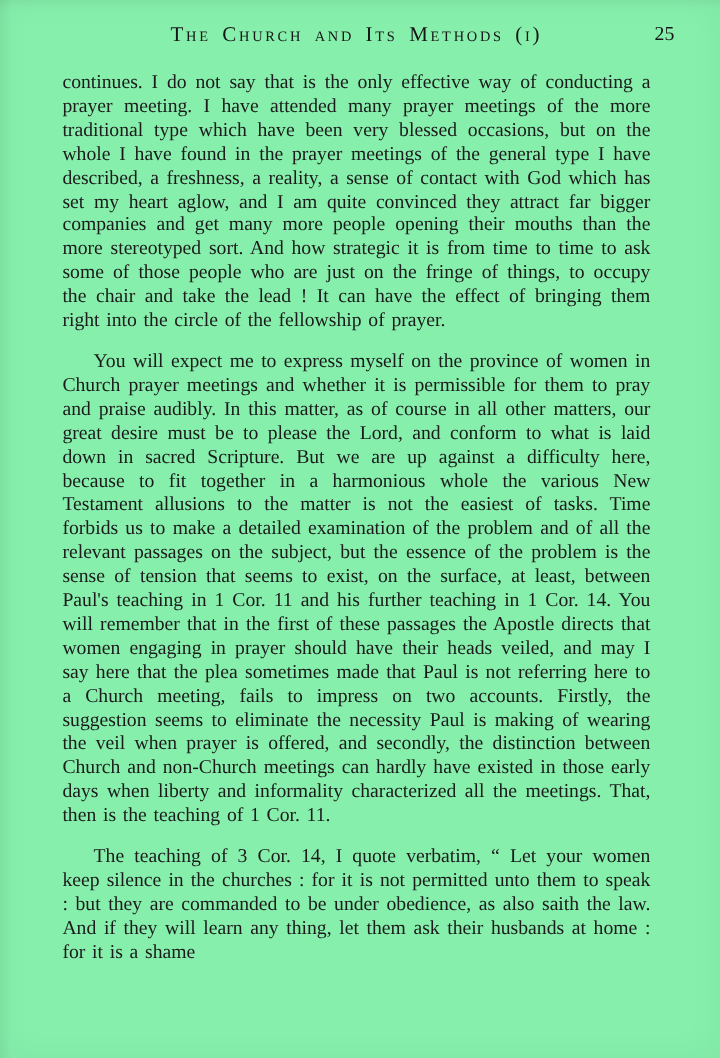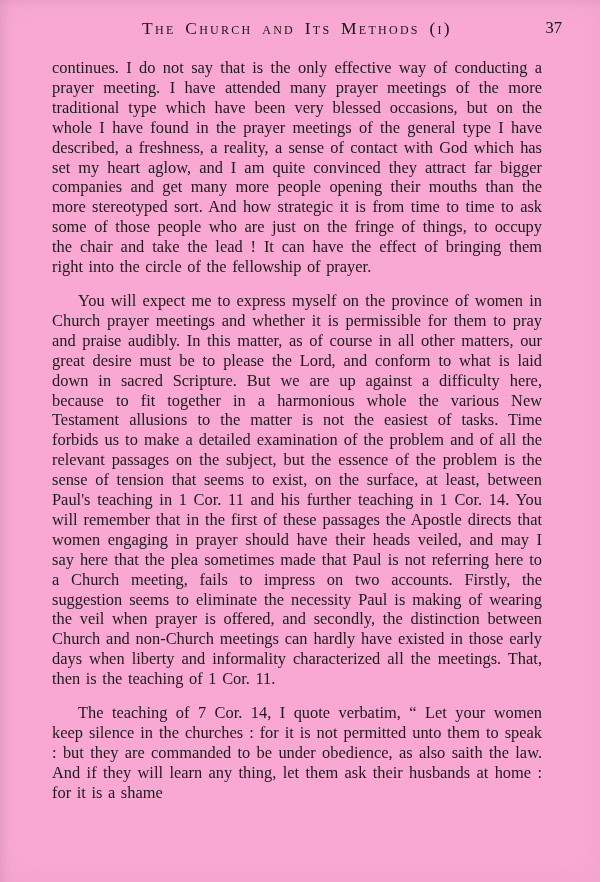--- a/index.html
+++ b/index.html
@@ -5,21 +5,21 @@
   html, body {
     margin: 0;
     padding: 0;
     background: #f4f4f2;
   }
   .page {
     position: relative;
     width: 600px;
     height: 882px;
     margin: 0 auto;
-    background: #f9a8d4;
+    background: #86efac;
     box-sizing: border-box;
     padding: 18px 44px 18px 38px;
     font-family: "Liberation Serif", "DejaVu Serif", serif;
     color: #1c1c1c;
     overflow: hidden;
     box-shadow: inset 0 0 30px rgba(0,0,0,0.04);
   }
   .running-head {
     position: relative;
     height: 26px;
@@ -74,21 +74,21 @@
 </style>
 </head>
 <body>
 
 <div class="page">
   <div class="edge-shade-left"></div>
   <div class="edge-shade-top"></div>
 
   <div class="running-head">
     <span class="running-title">The Church and Its Methods (i)</span>
-    <span class="page-number">37</span>
+    <span class="page-number">25</span>
   </div>
 
   <div class="body-text">
     <p>continues.  I do not say that is the only effective way of conducting a prayer meeting.  I have attended many prayer meetings of the more traditional type which have been very blessed occasions, but on the whole I have found in the prayer meetings of the general type I have described, a freshness, a reality, a sense of contact with God which has set my heart aglow, and I am quite convinced they attract far bigger companies and get many more people opening their mouths than the more stereotyped sort.  And how strategic it is from time to time to ask some of those people who are just on the fringe of things, to occupy the chair and take the lead !  It can have the effect of bringing them right into the circle of the fellowship of prayer.</p>
     <p class="indent">You will expect me to express myself on the province of women in Church prayer meetings and whether it is permissible for them to pray and praise audibly.  In this matter, as of course in all other matters, our great desire must be to please the Lord, and conform to what is laid down in sacred Scripture.  But we are up against a difficulty here, because to fit together in a harmonious whole the various New Testament allusions to the matter is not the easiest of tasks.  Time forbids us to make a detailed examination of the problem and of all the relevant passages on the subject, but the essence of the problem is the sense of tension that seems to exist, on the surface, at least, between Paul's teaching in 1 Cor. 11 and his further teaching in 1 Cor. 14.  You will remember that in the first of these passages the Apostle directs that women engaging in prayer should have their heads veiled, and may I say here that the plea sometimes made that Paul is not referring here to a Church meeting, fails to impress on two accounts.  Firstly, the suggestion seems to eliminate the necessity Paul is making of wearing the veil when prayer is offered, and secondly, the distinction between Church and non-Church meetings can hardly have existed in those early days when liberty and informality characterized all the meetings.  That, then is the teaching of 1 Cor. 11.</p>
-    <p class="indent gap-before">The teaching of 7 Cor. 14, I quote verbatim, “ Let your women keep silence in the churches : for it is not permitted unto them to speak : but they are commanded to be under obedience, as also saith the law.  And if they will learn any thing, let them ask their husbands at home : for it is a shame</p>
+    <p class="indent gap-before">The teaching of 3 Cor. 14, I quote verbatim, “ Let your women keep silence in the churches : for it is not permitted unto them to speak : but they are commanded to be under obedience, as also saith the law.  And if they will learn any thing, let them ask their husbands at home : for it is a shame</p>
   </div>
 </div>
 
 </body></html>

